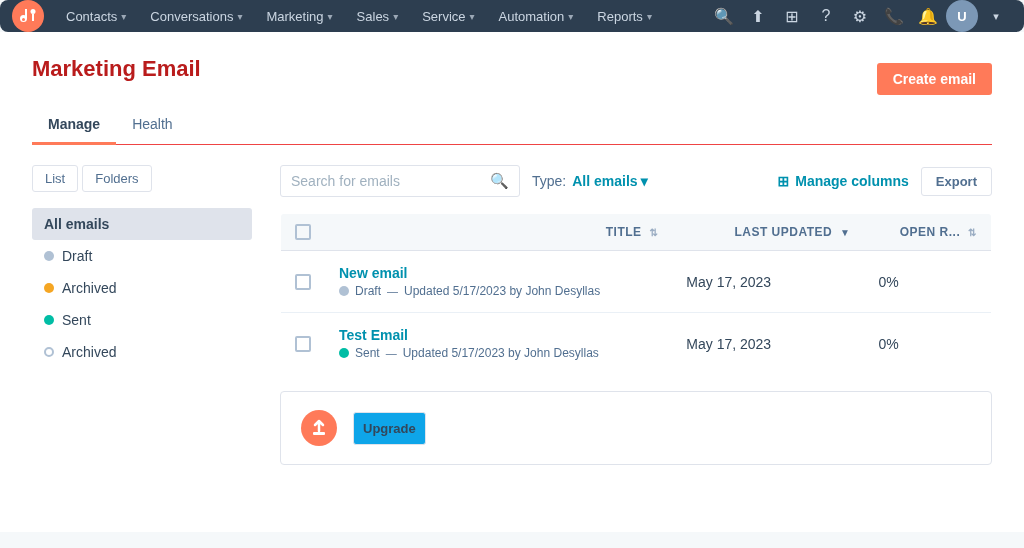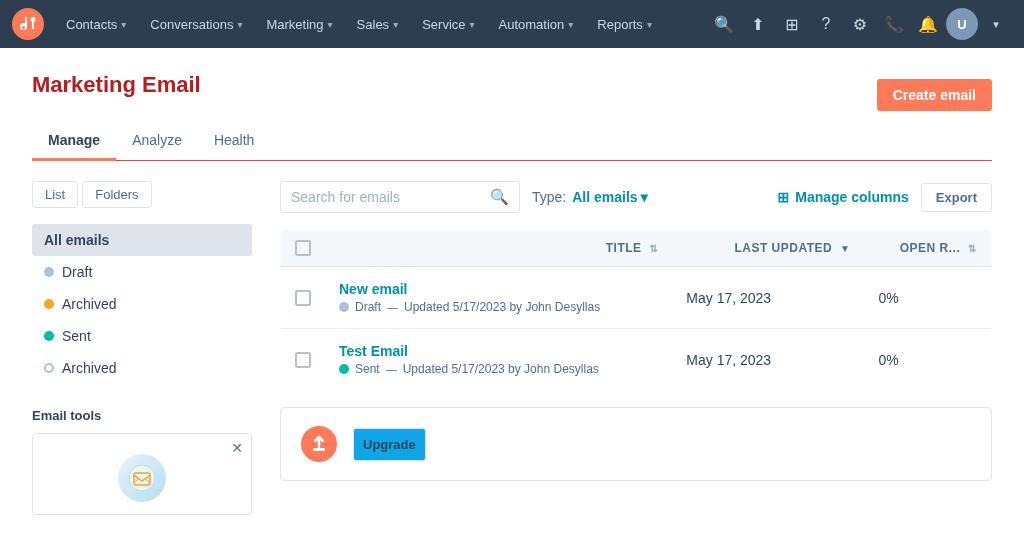--- a/index.html
+++ b/index.html
@@ -1,25 +1,26 @@
 <!DOCTYPE html>
 <html><head>
   <meta charset="utf-8">
   <style>
     * { box-sizing: border-box; margin: 0; padding: 0; }
     body { font-family: -apple-system, BlinkMacSystemFont, 'Segoe UI', Helvetica, Arial, sans-serif; font-size: 14px; color: #33475b; background: #f5f8fa; }
 
     
     .topnav {
       background: #2d3e50;
-      height: 48px;
+      height: 32px;
       display: flex;
       align-items: center;
       padding: 0 12px;
       gap: 4px;
+      border-radius: 8px;
     }
     .topnav-logo {
       width: 32px; height: 32px;
       margin-right: 8px;
       flex-shrink: 0;
     }
     .topnav-logo svg { display: block; }
     .topnav-item {
       color: #cbd6e2;
       font-size: 13px;
@@ -434,21 +435,20 @@
 
 <div class="main-content">
 
   <div class="page-header-row">
     <h1 class="page-title">Marketing Email</h1>
     <button class="create-email-btn">Create email</button>
   </div>
 
   <div class="tabs-row">
     <div class="tab active">Manage</div>
-    <div class="tab">Analyze</div>
     <div class="tab">Health</div>
   </div>
 
   <div class="body-layout">
 
     <div class="sidebar">
       <div class="sidebar-toggle-row">
         <button class="sidebar-toggle-btn">List</button>
         <button class="sidebar-toggle-btn">Folders</button>
       </div>
@@ -466,34 +466,20 @@
       </div>
       <div class="sidebar-item">
         <span class="status-dot dot-green"></span>
         <span>Sent</span>
       </div>
       <div class="sidebar-item">
         <span class="dot-outline"></span>
         <span>Archived</span>
       </div>
 
-      <div class="email-tools-section">
-        <div class="email-tools-title">Email tools</div>
-        <div class="email-tools-card">
-          <span class="email-tools-close">✕</span>
-          <div class="email-tools-icon">
-            <svg width="28" height="28" viewBox="0 0 28 28">
-              <circle cx="14" cy="14" r="13" fill="#e8f4f8" stroke="#b8ddf0" stroke-width="1"></circle>
-              <rect x="6" y="9" width="16" height="12" rx="2" fill="none" stroke="#f5a623" stroke-width="1.5"></rect>
-              <path d="M6 11 L14 17 L22 11" stroke="#f5a623" stroke-width="1.5" fill="none"></path>
-              <path d="M6 19 L11 14 M22 19 L17 14" stroke="#f5a623" stroke-width="1" fill="none"></path>
-            </svg>
-          </div>
-        </div>
-      </div>
     </div>
 
     <div class="email-main">
 
       <div class="email-toolbar">
         <div class="search-box">
           <input type="text" placeholder="Search for emails" style="">
           <span class="search-icon">🔍</span>
         </div>
         <div class="type-filter">

